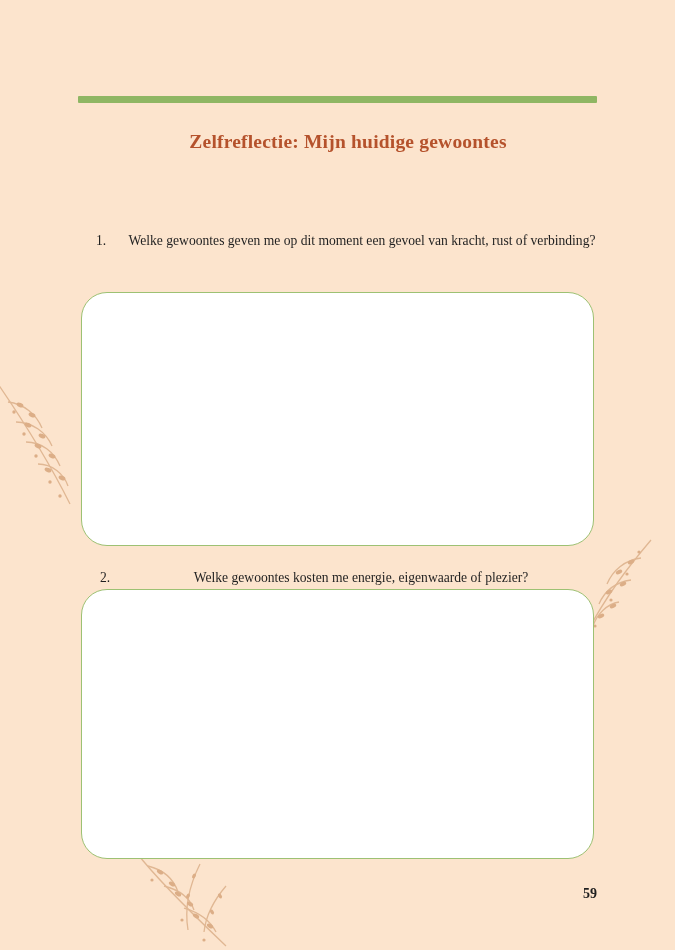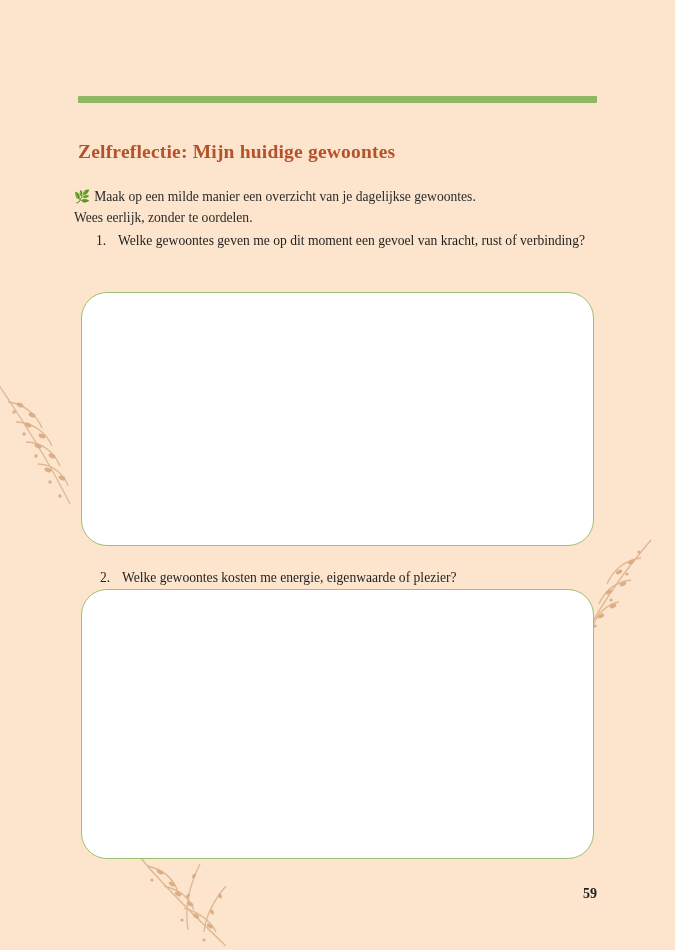--- a/index.html
+++ b/index.html
@@ -35,26 +35,27 @@
     top: 96px;
     width: 519px;
     height: 7px;
     background: #8fb663;
     border-radius: 1px;
   }
 
   .section-title {
     position: absolute;
     left: 78px;
-    top: 128px;
+    top: 118px;
     width: 540px;
     font-size: 19.5px;
     font-weight: bold;
     color: #b5522c;
     letter-spacing: .2px;
+    text-align: center;
   }
 
   .intro {
     position: absolute;
     left: 74px;
     top: 172px;
     width: 520px;
     font-size: 13.6px;
     color: #2b2b2b;
     line-height: 1.55;
@@ -75,21 +76,21 @@
     display: flex;
     font-size: 13.6px;
     color: #1f1f1f;
     line-height: 1.5;
   }
   .q-num {
     width: 22px;
     flex: 0 0 22px;
     text-align: left;
   }
-  .q-text { flex: 1 1 auto; }
+  .q-text { flex: 1 1 auto; text-align: center; }
 
   .answer-box {
     position: absolute;
     background: #ffffff;
     border: 1.6px solid #9dc173;
     border-radius: 26px;
   }
   .box-1 { left: 81px; top: 292px; width: 513px; height: 254px; }
 
   .q2 {
@@ -186,24 +187,20 @@
       <circle cx="22" cy="30" r="1.6"></circle>
       <circle cx="52" cy="70" r="1.6"></circle>
       <circle cx="74" cy="90" r="1.6"></circle>
     </g>
   </svg>
 
   <div class="top-rule"></div>
 
   <h1 class="section-title">Zelfreflectie: Mijn huidige gewoontes</h1>
 
-  <p class="intro">
-    <span class="leaf-glyph">🌿</span><span>Maak op een milde manier een overzicht van je dagelijkse gewoontes.</span><br>
-    <span>Wees eerlijk, zonder te oordelen.</span>
-  </p>
 
   <div class="q-list">
     <div class="q-item">
       <span class="q-num">1.</span>
       <span class="q-text">Welke gewoontes geven me op dit moment een gevoel van kracht, rust of verbinding?</span>
     </div>
   </div>
 
   <div class="answer-box box-1"></div>
 

